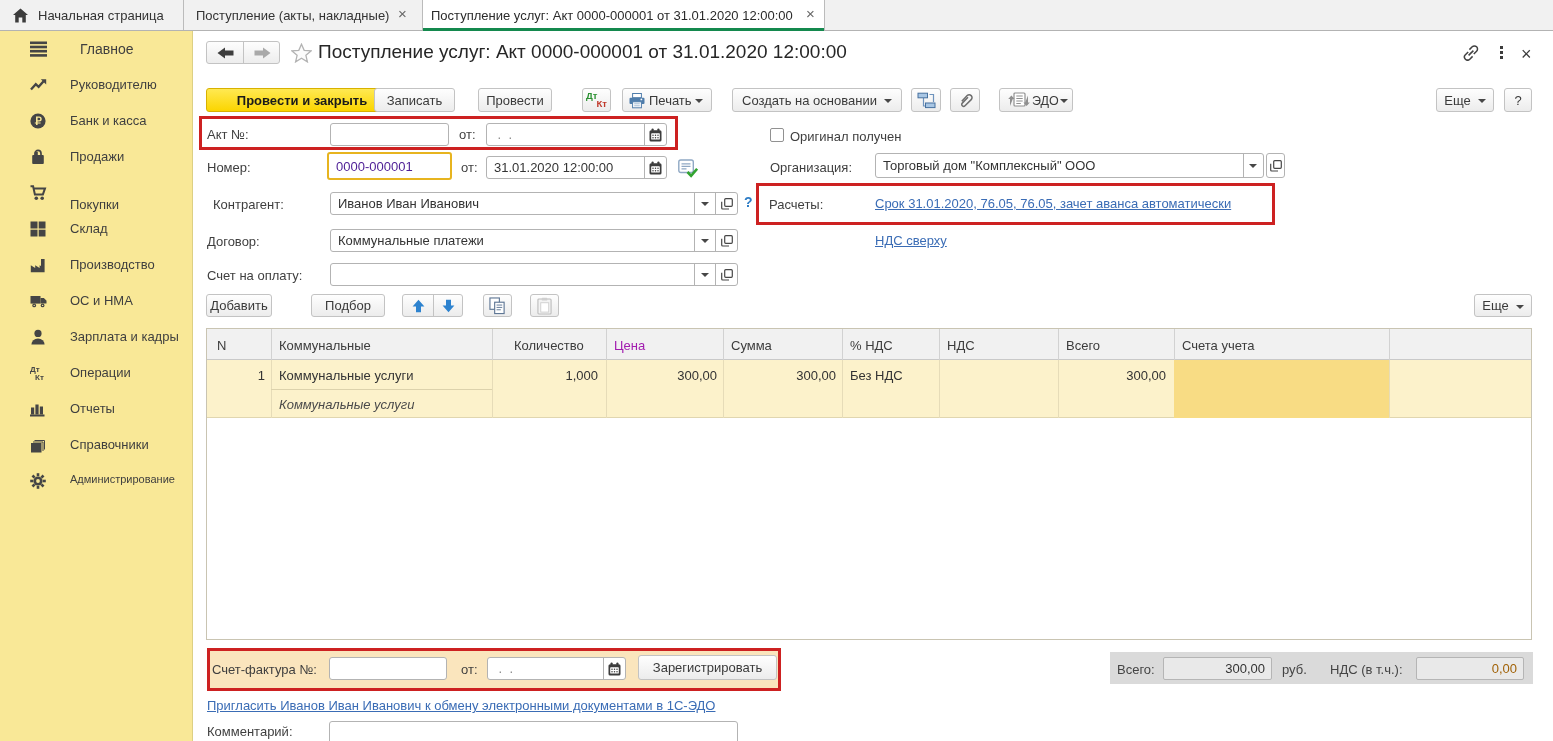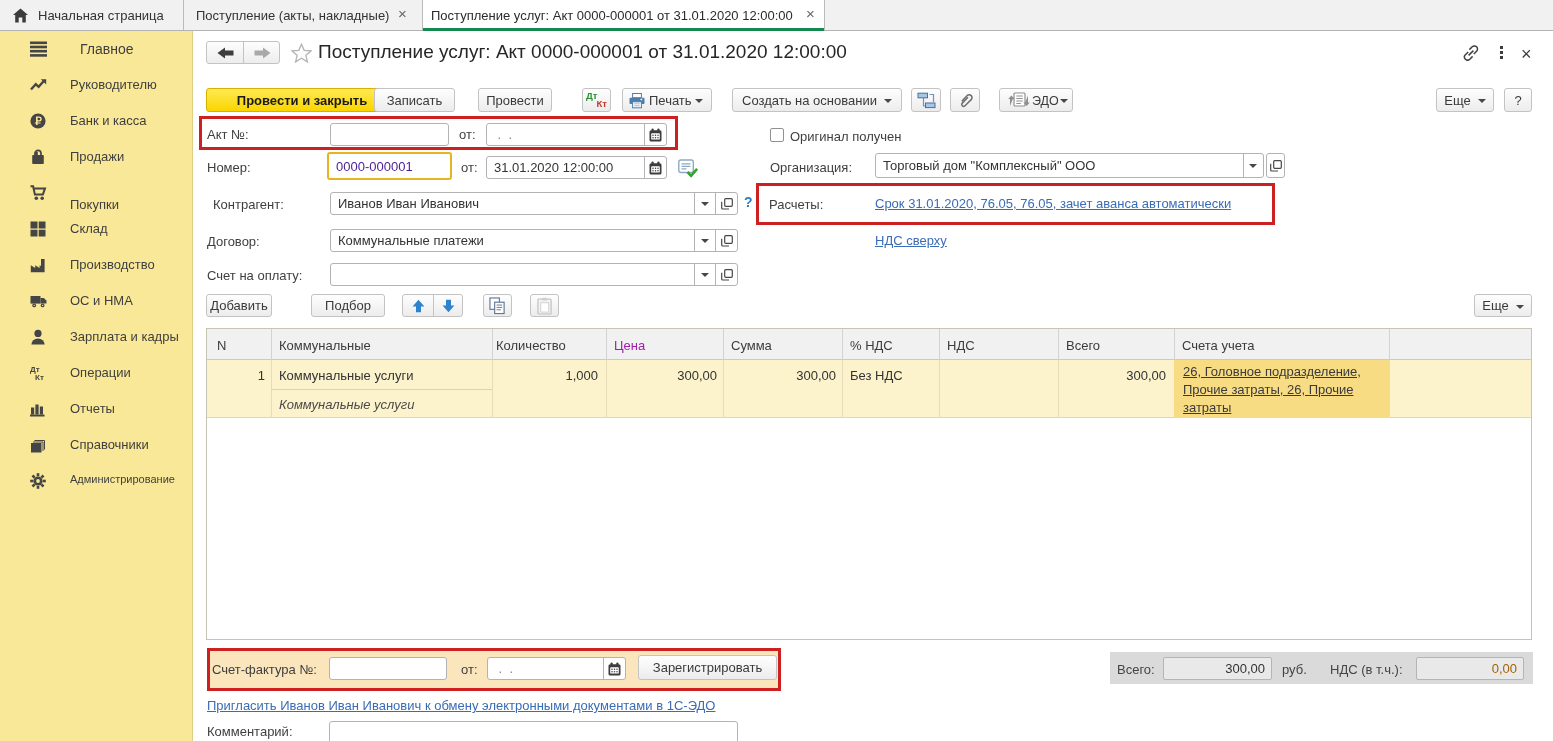--- a/index.html
+++ b/index.html
@@ -351,21 +351,21 @@
       <div class="abs" style="left:285px;top:0;width:1px;height:31px;background:#d2d2d2"></div>
       <div class="abs" style="left:399px;top:0;width:1px;height:31px;background:#d2d2d2"></div>
       <div class="abs" style="left:516px;top:0;width:1px;height:31px;background:#d2d2d2"></div>
       <div class="abs" style="left:635px;top:0;width:1px;height:31px;background:#d2d2d2"></div>
       <div class="abs" style="left:732px;top:0;width:1px;height:31px;background:#d2d2d2"></div>
       <div class="abs" style="left:851px;top:0;width:1px;height:31px;background:#d2d2d2"></div>
       <div class="abs" style="left:967px;top:0;width:1px;height:31px;background:#d2d2d2"></div>
       <div class="abs" style="left:1182px;top:0;width:1px;height:31px;background:#d2d2d2"></div>
       <span class="lbl" style="left:10px;top:9px;color:#3c3c3c">N</span>
       <span class="lbl" style="left:72px;top:9px;color:#3c3c3c">Коммунальные</span>
-      <span class="lbl" style="left:289px;top:9px;color:#3c3c3c">Количество</span>
+      <span class="lbl" style="left:307px;top:9px;color:#3c3c3c">Количество</span>
       <span class="lbl" style="left:407px;top:9px;color:#a21caf">Цена</span>
       <span class="lbl" style="left:524px;top:9px;color:#3c3c3c">Сумма</span>
       <span class="lbl" style="left:643px;top:9px;color:#3c3c3c">% НДС</span>
       <span class="lbl" style="left:740px;top:9px;color:#3c3c3c">НДС</span>
       <span class="lbl" style="left:859px;top:9px;color:#3c3c3c">Всего</span>
       <span class="lbl" style="left:975px;top:9px;color:#3c3c3c">Счета учета</span>
     </div>
   <div class="abs" style="left:0;top:31px;width:1324px;height:58px;background:#fcf2cb;border-bottom:1px solid #e0d6b0">
     <div class="abs" style="left:64px;top:0;width:1px;height:58px;background:#e6dcb8"></div>
       <div class="abs" style="left:285px;top:0;width:1px;height:58px;background:#e6dcb8"></div>
@@ -379,21 +379,20 @@
     <div class="abs" style="left:967px;top:0;width:215px;height:58px;background:#f8dc84"></div>
     <div class="abs" style="left:64px;top:29px;width:221px;height:1px;background:#dcd2ac"></div>
     <div class="abs lbl" style="left:0;top:8px;width:58px;text-align:right;color:#333">1</div>
     <span class="lbl" style="left:72px;top:8px;color:#333">Коммунальные услуги</span>
     <span class="lbl" style="left:72px;top:37px;color:#4a4a4a;font-style:italic">Коммунальные услуги</span>
     <div class="abs lbl" style="left:285px;top:8px;width:106px;text-align:right;color:#333">1,000</div>
     <div class="abs lbl" style="left:399px;top:8px;width:111px;text-align:right;color:#333">300,00</div>
     <div class="abs lbl" style="left:516px;top:8px;width:113px;text-align:right;color:#333">300,00</div>
     <span class="lbl" style="left:643px;top:8px;color:#333">Без НДС</span>
     <div class="abs lbl" style="left:851px;top:8px;width:108px;text-align:right;color:#333">300,00</div>
-    <div class="abs" style="left:976px;top:3px;width:202px;font-size:13px;line-height:18px;color:#3a3a3a;text-decoration:underline">26, Головное подразделение, Прочие затраты, 26, Прочие затраты</div>
   </div>
 </div>
 
 <div class="redbox" style="left:207px;top:648px;width:574px;height:43px;background:#fae5bd"></div>
 <span class="lbl" style="left:212px;top:662px">Счет-фактура №:</span>
 <div class="inp" style="left:329px;top:657px;width:118px;height:23px"></div>
 <span class="lbl" style="left:461px;top:662px">от:</span>
 <div class="inp" style="left:487px;top:657px;width:139px;height:23px">
     <span class="txt" style="color:#8a8a8a">&nbsp;.&nbsp;&nbsp;.</span>
     <div class="vsep" style="right:21px"></div>

